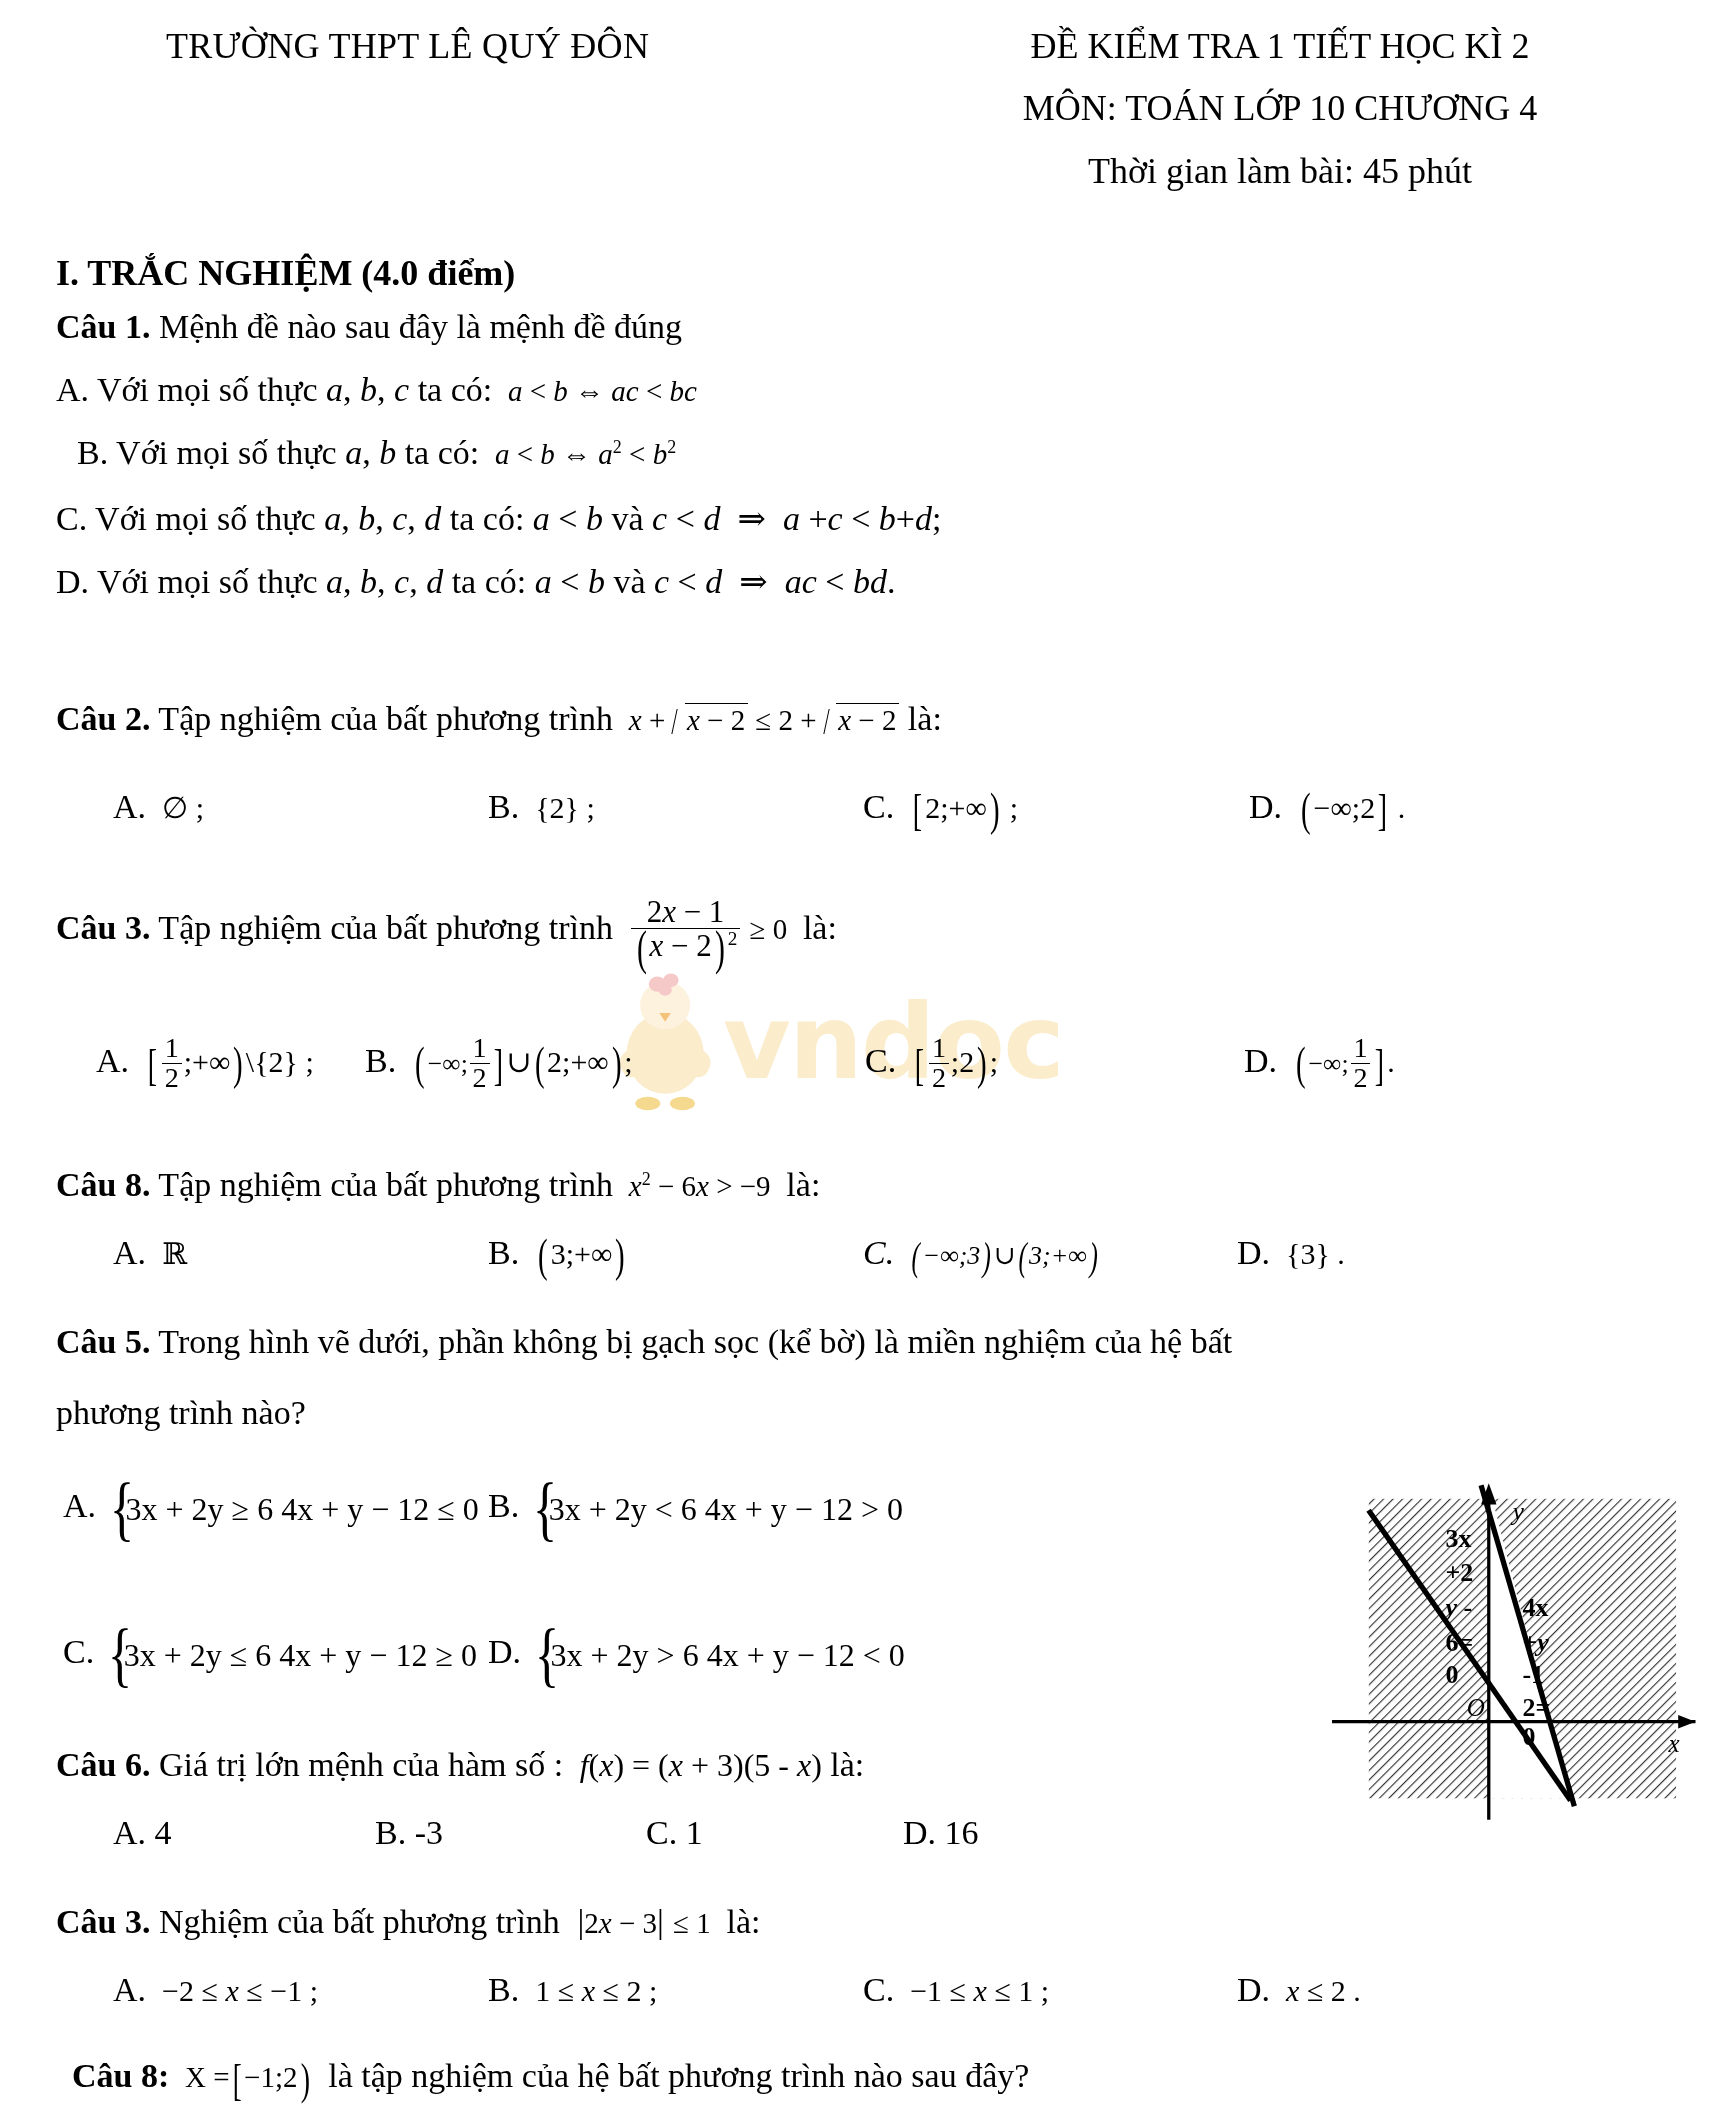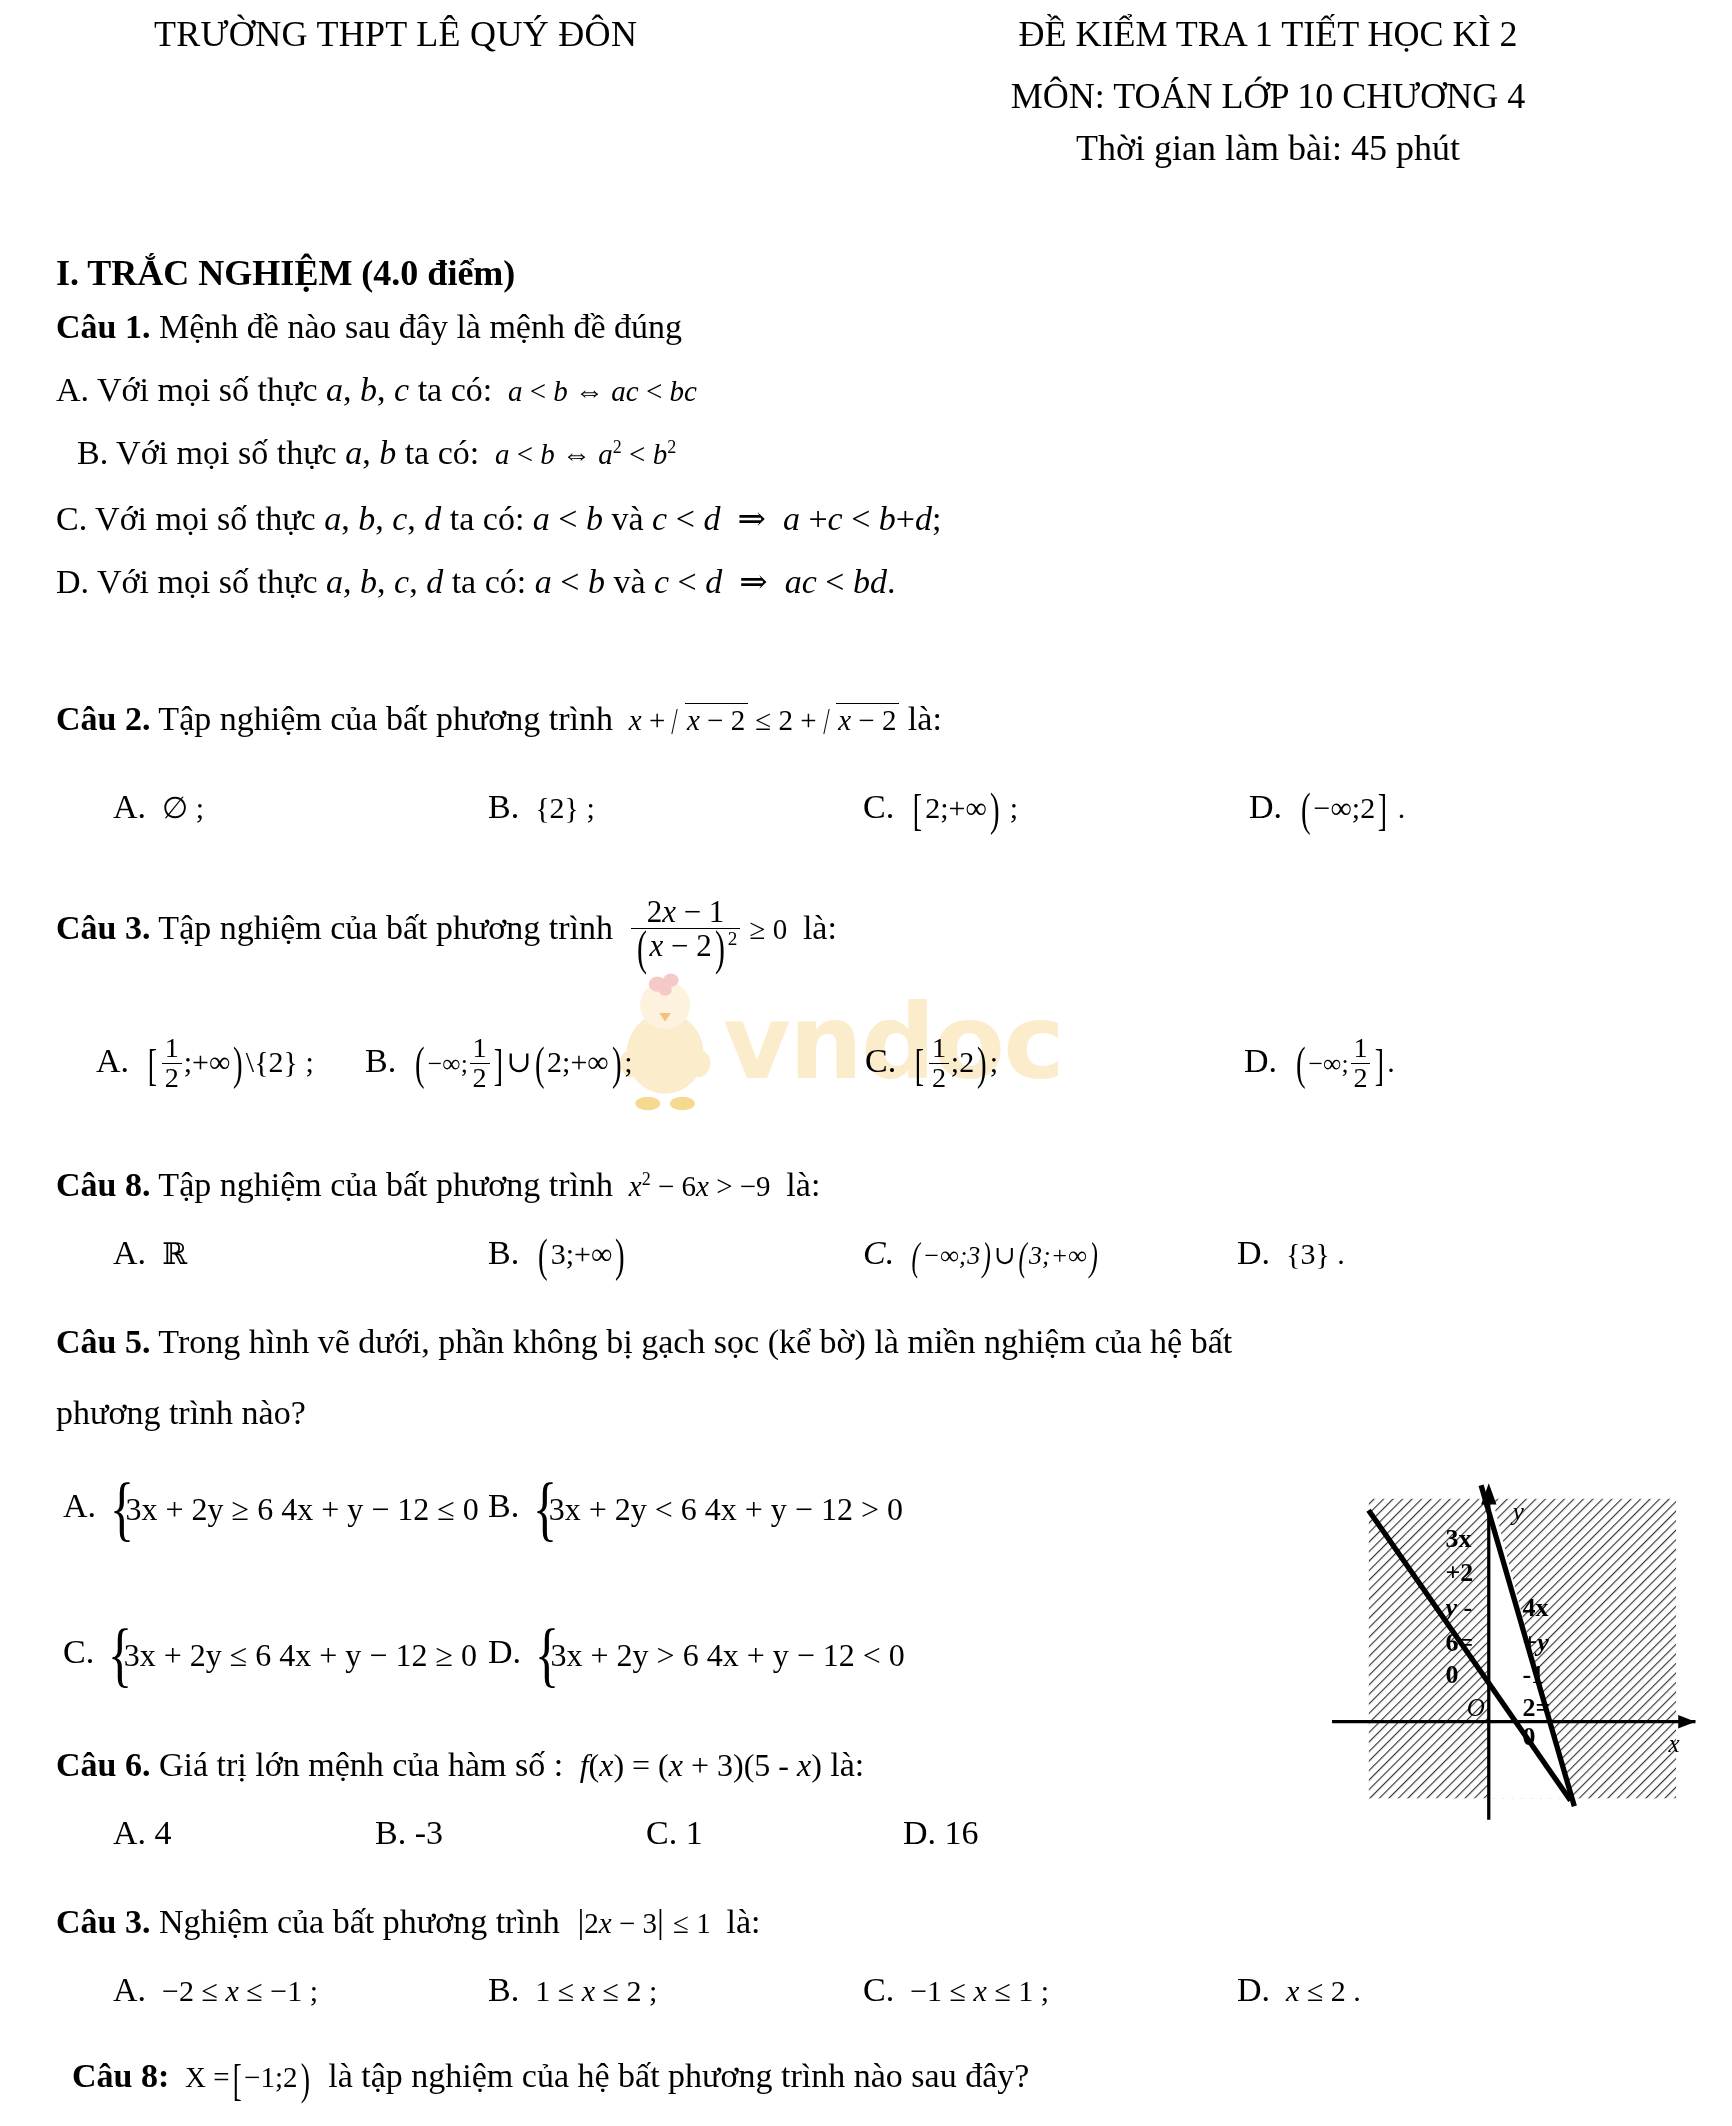--- a/index.html
+++ b/index.html
@@ -12,21 +12,21 @@
     height: 2127px;
     position: relative;
     font-family: "Liberation Serif", "DejaVu Serif", serif;
     color: #000000;
     overflow: hidden;
   }
   .page {
     position: relative;
     width: 1732px;
     height: 2118px;
-    padding: 0;
+    padding: 12px;
     box-sizing: border-box;
   }
 
   
   .header {
     position: relative;
     height: 231px;
   }
   .school {
     position: absolute;
@@ -37,21 +37,21 @@
   }
   .hdr-right {
     position: absolute;
     left: 922px;
     top: 13.4px;
     width: 692px;
     text-align: center;
   }
   .hdr-line1 { font-size: 36px; }
   .hdr-line2 { font-size: 36px; margin-top: 20px; }
-  .hdr-line3 { font-size: 36px; margin-top: 10px; }
+  .hdr-line3 { font-size: 36px; margin-top: 21px; }
 
   
   .section-title {
     position: absolute;
     left: 56px;
     top: 252px;
     font-size: 36px;
     font-weight: bold;
   }
 

